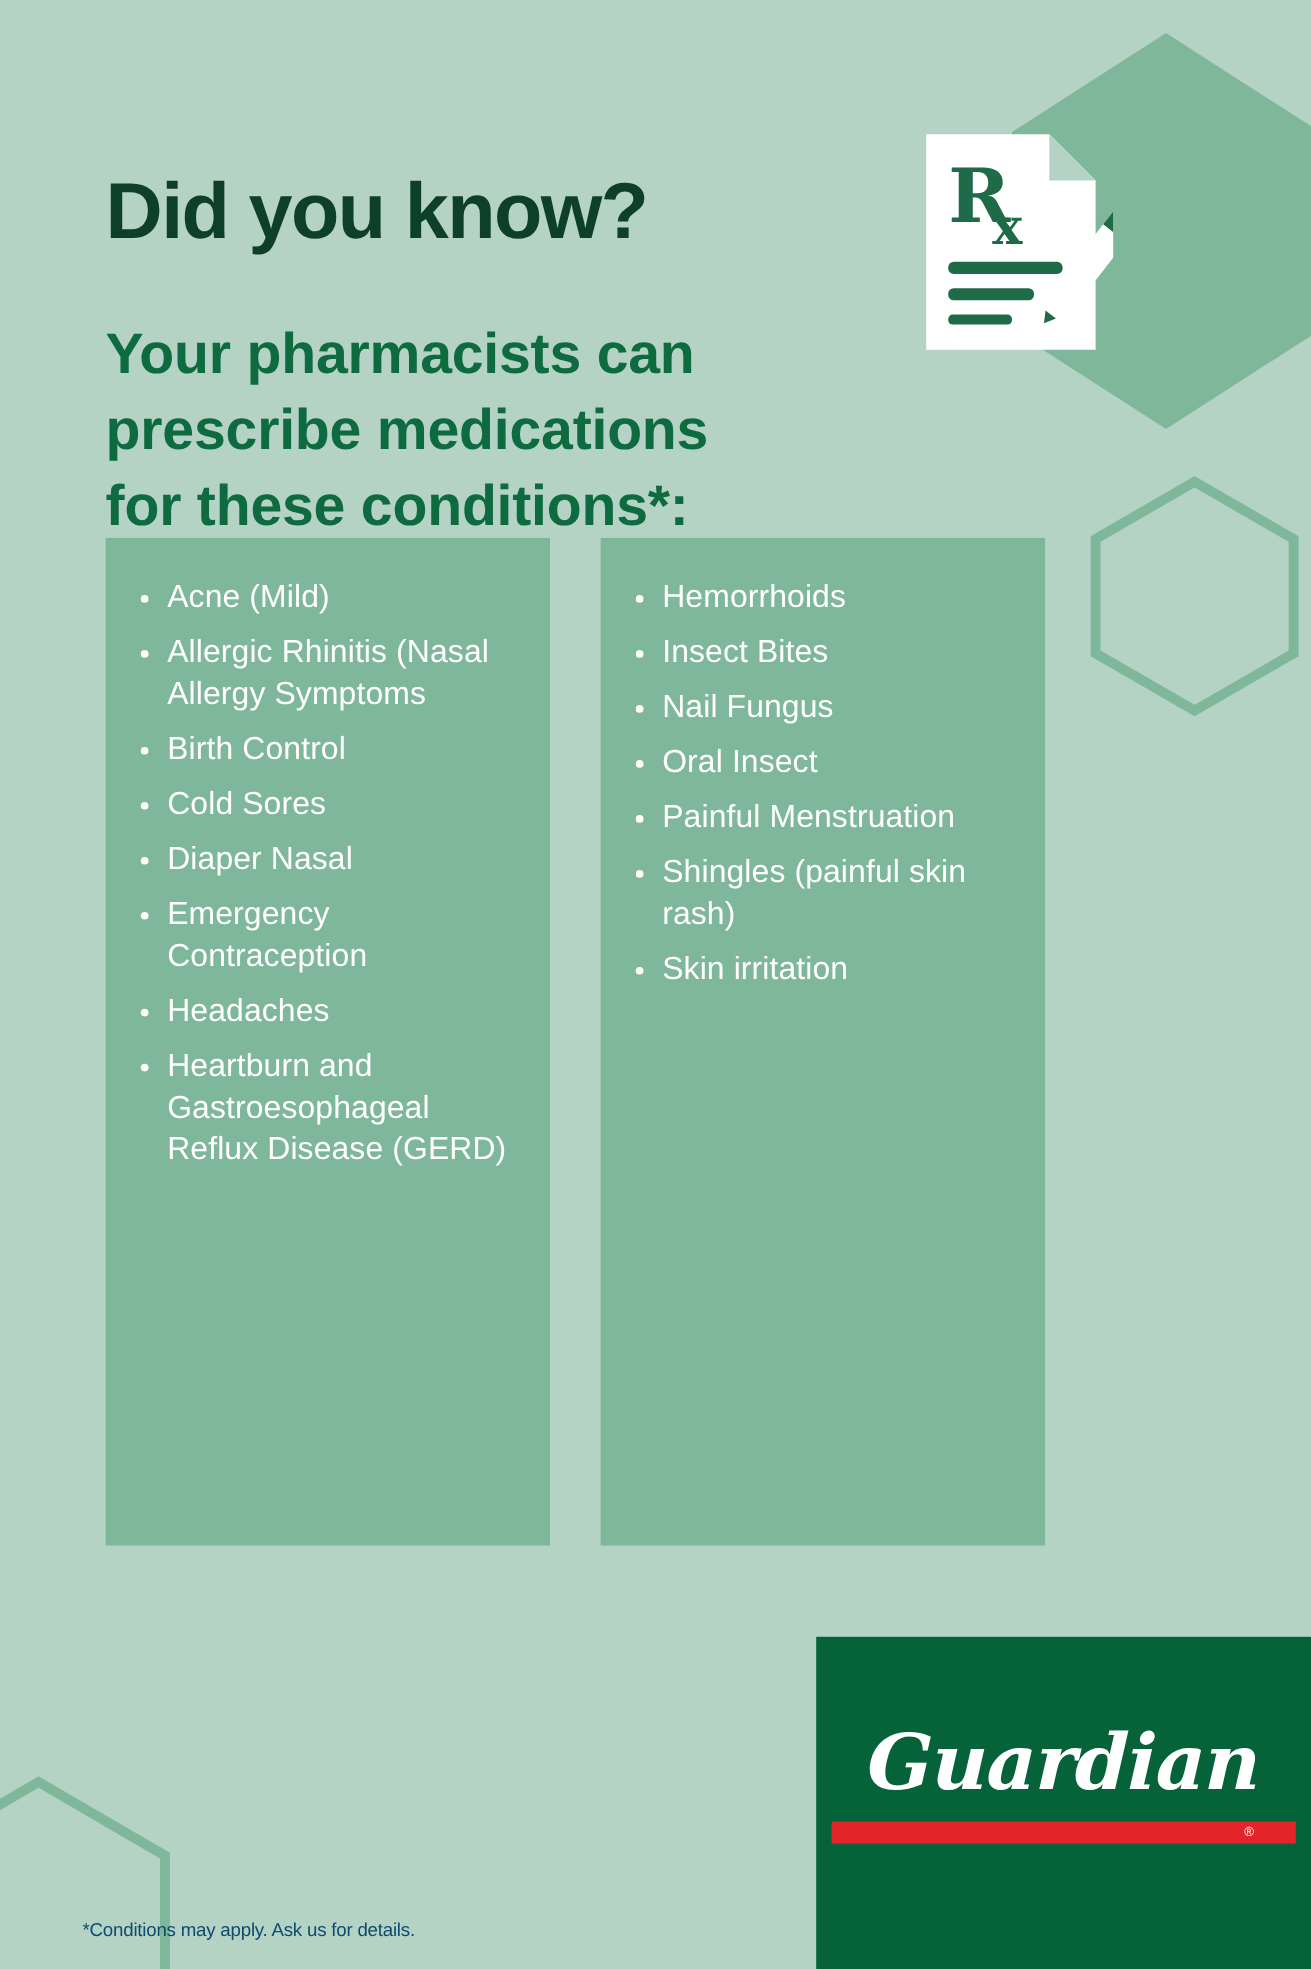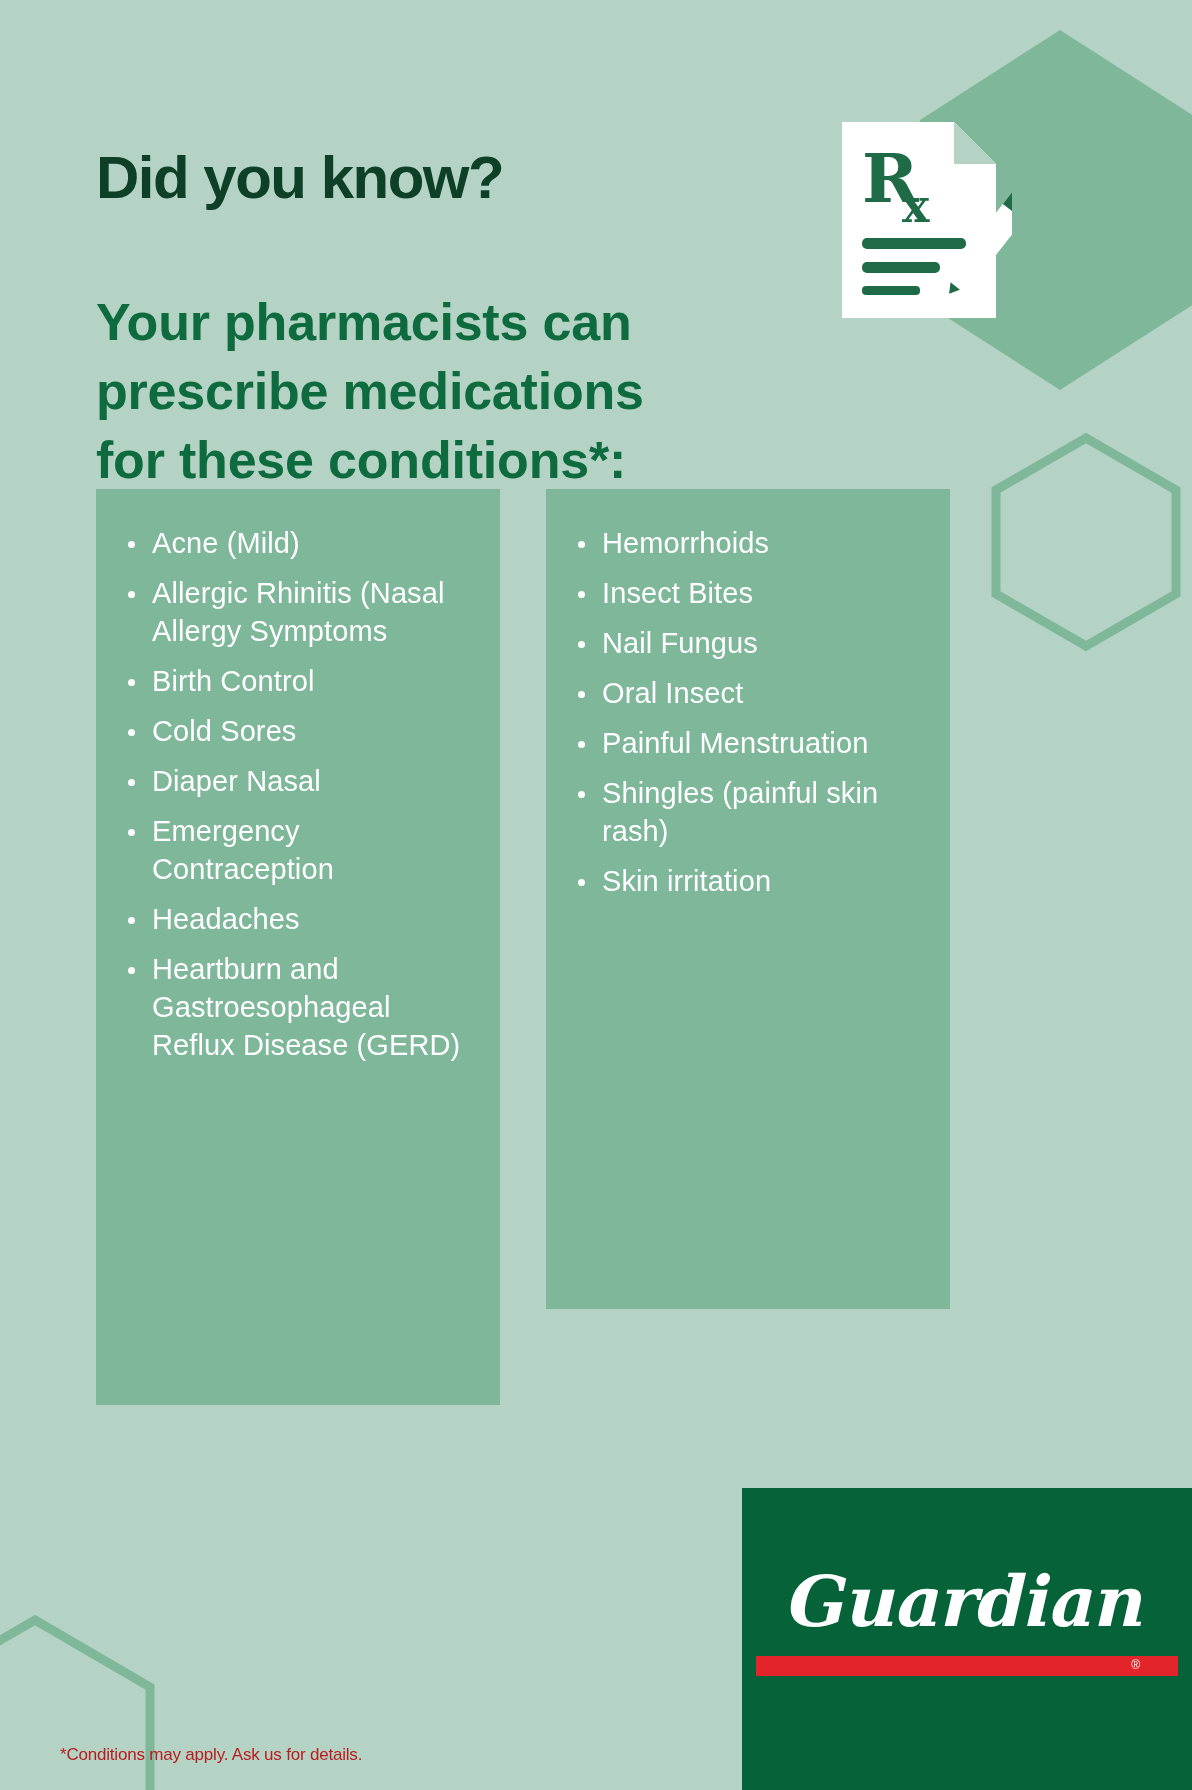--- a/index.html
+++ b/index.html
@@ -25,21 +25,21 @@
   .hex-deco {
     position: absolute;
     pointer-events: none;
   }
 
   
   .headline {
     position: absolute;
     left: 96px;
     top: 108px;
-    font-size: 60px;
+    font-size: 72px;
     font-weight: bold;
     color: #0d4026;
     letter-spacing: -1.5px;
     line-height: 1.0;
     white-space: nowrap;
   }
 
   .subhead {
     position: absolute;
     left: 96px;
@@ -63,21 +63,21 @@
 
   
   .panel {
     position: absolute;
     top: 489px;
     background: #7fb79a;
     box-sizing: border-box;
     padding: 36px 22px 0 22px;
   }
   .panel-left  { left: 96px;  width: 404px; height: 916px; }
-  .panel-right { left: 546px; width: 404px; height: 820px; }
+  .panel-right { left: 546px; width: 404px; height: 916px; }
 
   ul.cond-list {
     list-style: none;
     margin: 0;
     padding: 0;
   }
   ul.cond-list li {
     position: relative;
     color: #ffffff;
     font-size: 29px;
@@ -94,24 +94,24 @@
     top: 16px;
     width: 7px;
     height: 7px;
     border-radius: 50%;
     background: #ffffff;
   }
 
   
   .disclaimer {
     position: absolute;
-    left: 60px;
+    left: 75px;
     top: 1745px;
     font-size: 17px;
-    color: #b91c1c;
+    color: #0c4a6e;
     letter-spacing: -0.2px;
     white-space: nowrap;
   }
 
   .logo {
     position: absolute;
     left: 742px;
     top: 1488px;
     width: 450px;
     height: 302px;

